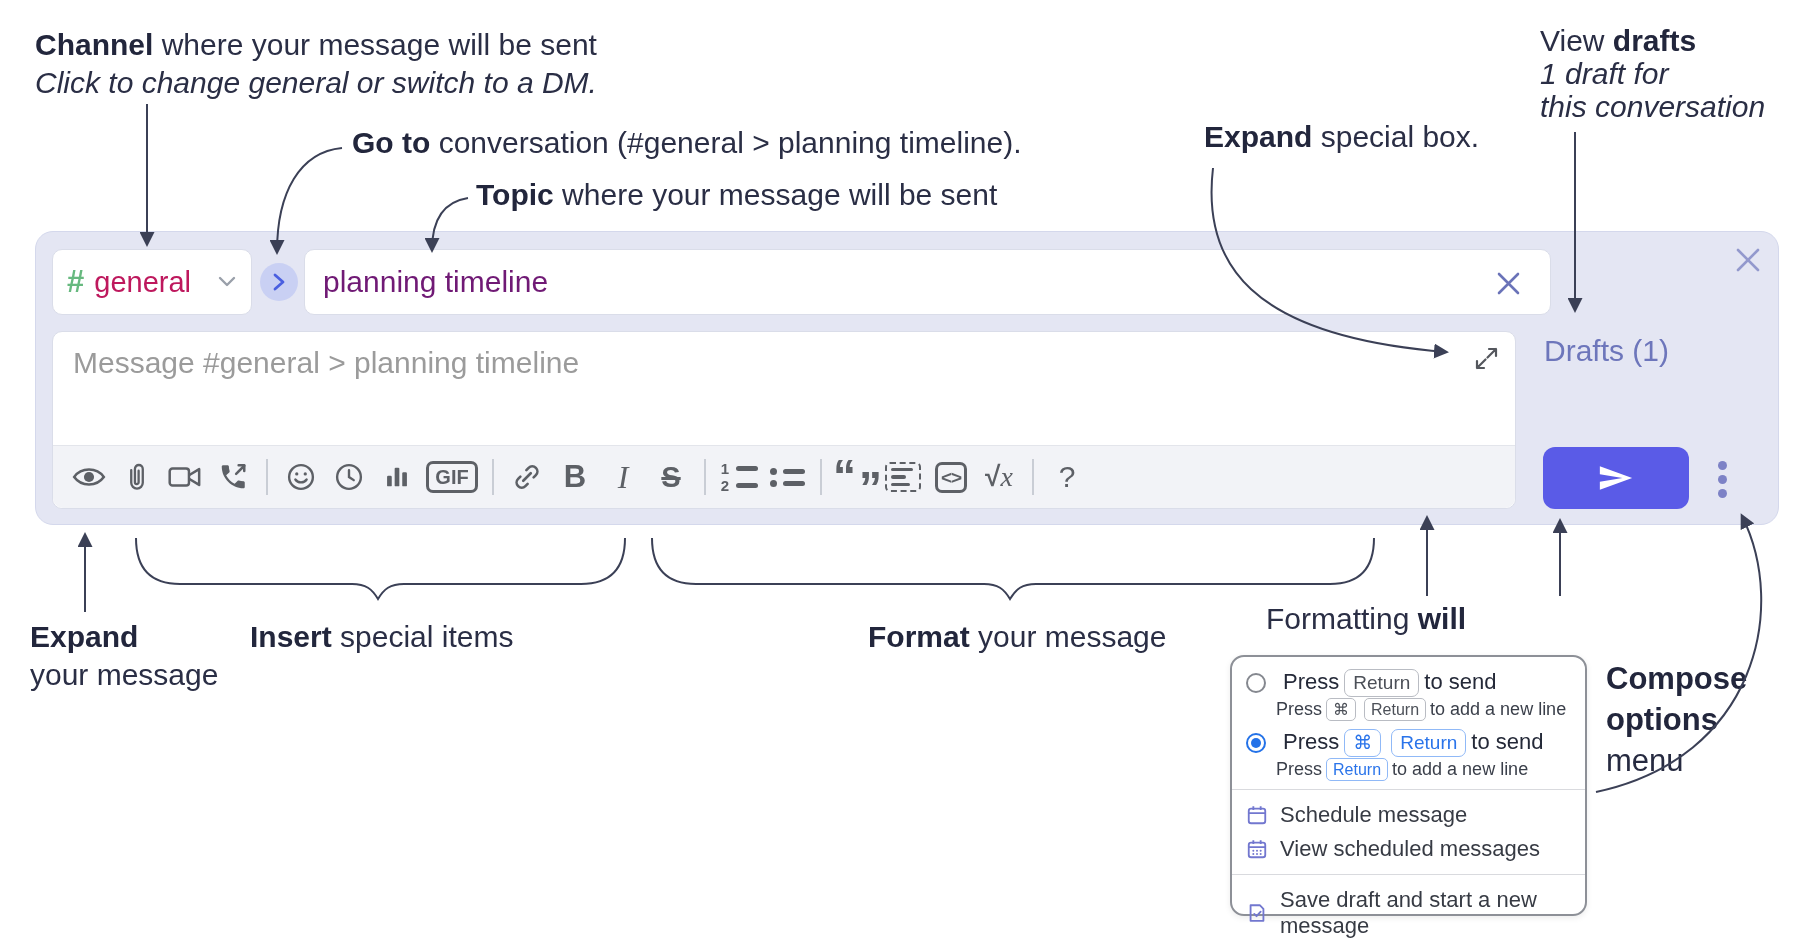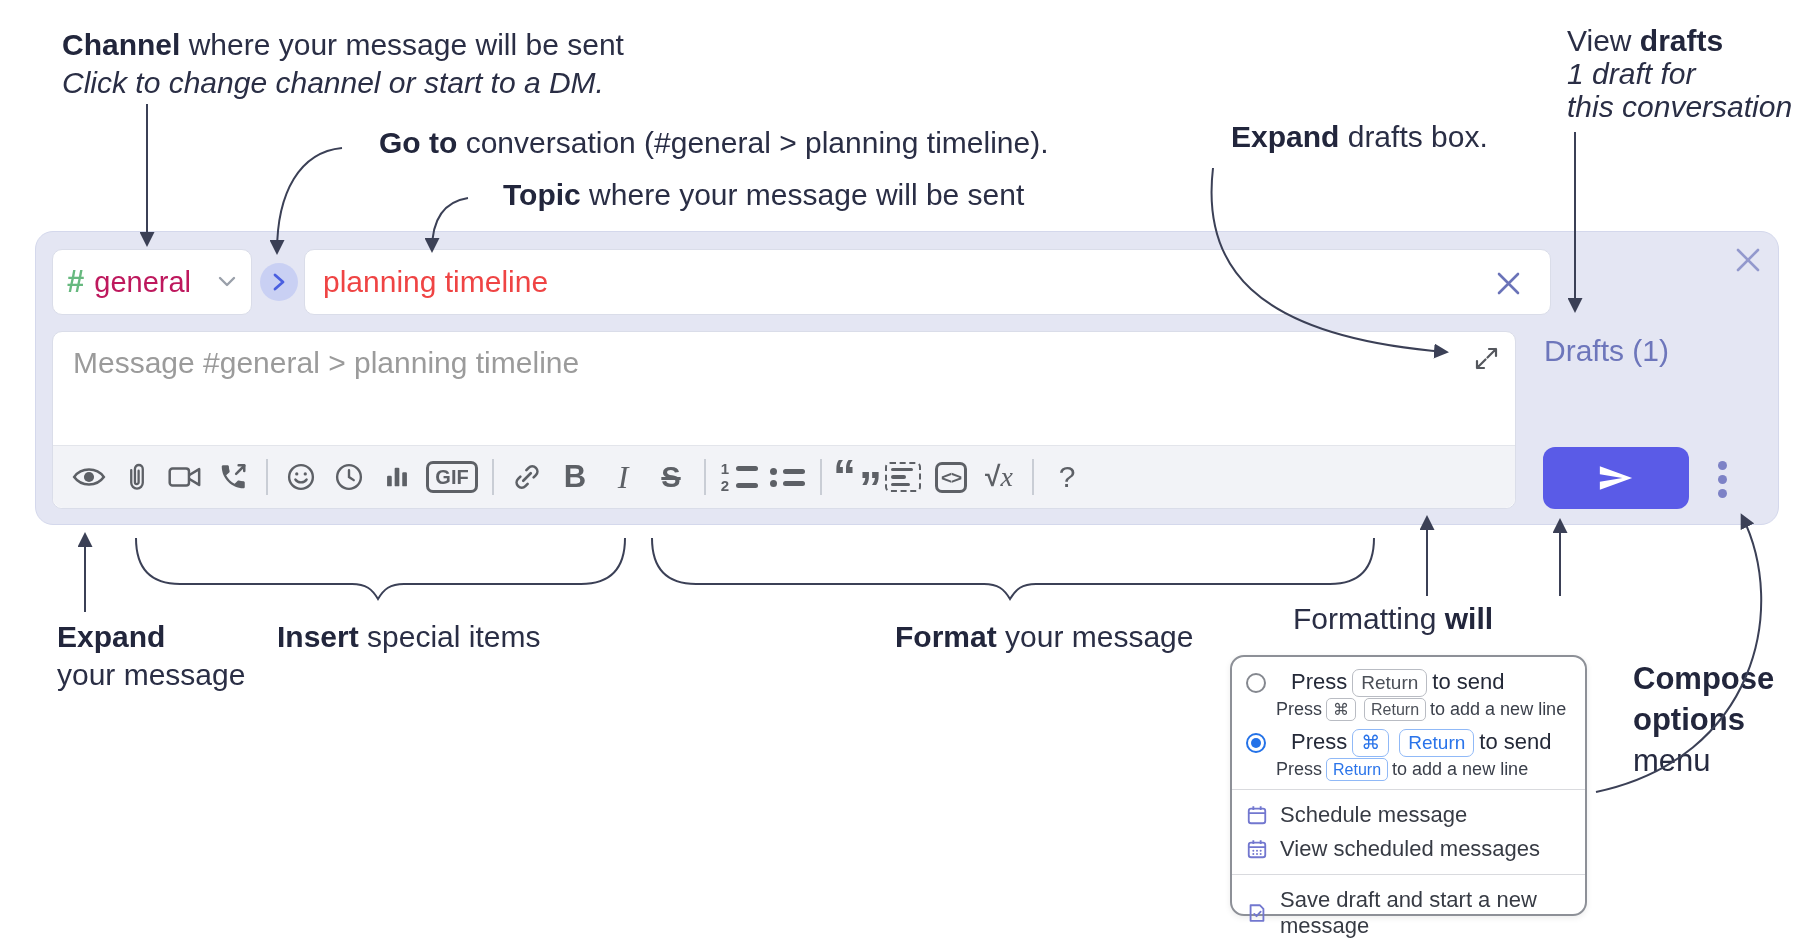--- a/index.html
+++ b/index.html
@@ -2,37 +2,37 @@
 <html><head>
 <meta charset="utf-8">
 <style>
   * { margin:0; padding:0; box-sizing:border-box; }
   html,body { background:#fff; }
   #canvas {
     position:relative; width:1814px; height:944px; background:#ffffff;
     font-family:"Liberation Sans", sans-serif; color:#2a2e45; overflow:hidden;
   }
   
-  .ann { position:absolute; font-size:30px; line-height:38px; color:#2a2e45;margin-left:27px; }
+  .ann { position:absolute; font-size:30px; line-height:38px; color:#2a2e45; }
   .ann b { color:#22263c; }
   .ann .it { font-style:italic; }
   #ann-drafts { line-height:33px; }
   #ann-compose-options { font-size:31px; line-height:41px; color:#262a40; }
   
   #compose {
     position:absolute; left:35px; top:231px; width:1744px; height:294px;
     background:#e4e6f3; border:1px solid #d4d8ec; border-radius:18px;
   }
   .white-box { background:#fff; border:1px solid #dadde9; border-radius:10px; position:absolute; }
   #channel-select { left:16px; top:17px; width:200px; height:66px; display:flex; align-items:center; padding:0 14px; cursor:pointer; }
   #channel-select .hash { font-size:31px; font-weight:bold; color:#67b97f; }
   #channel-select .chname { font-size:29px; color:#be185d; margin:0 12px 0 10px; flex:1; }
   #goto-btn { position:absolute; left:224px; top:31px; width:38px; height:38px; border-radius:50%; background:#c9d0f3; display:flex; align-items:center; justify-content:center; cursor:pointer; }
   #topic-box { left:268px; top:17px; width:1247px; height:66px; }
-  #topic-input { width:100%; height:100%; border:none; outline:none; background:transparent; font-family:"Liberation Sans",sans-serif; font-size:30px; color:#ef4444; padding:0 70px 0 18px; border-radius:10px; }
+  #topic-input { width:100%; height:100%; border:none; outline:none; background:transparent; font-family:"Liberation Sans",sans-serif; font-size:30px; color:#701a75; padding:0 70px 0 18px; border-radius:10px; }
   #topic-clear { position:absolute; right:28px; top:20px; cursor:pointer; }
   #compose-close { position:absolute; left:1694px; top:10px; width:36px; height:36px; cursor:pointer; display:flex; align-items:center; justify-content:center; }
   #message-area { left:16px; top:99px; width:1464px; height:178px; }
   #message-input { width:100%; height:113px; border:none; outline:none; resize:none; background:transparent; font-family:"Liberation Sans",sans-serif; font-size:30px; color:#be185d; padding:14px 60px 0 20px; }
   #message-input::placeholder { color:#9b9b9b; }
   #expand-btn { position:absolute; top:13px; right:15px; cursor:pointer; }
   
   #toolbar {
     position:absolute; left:0; right:0; bottom:0; height:63px; background:#f2f3f7;
     border-top:1px solid #e3e5eb; border-radius:0 0 10px 10px;
@@ -64,54 +64,54 @@
   #drafts-link { position:absolute; left:1508px; top:102px; font-size:30px; color:#6d76bb; cursor:pointer; }
   #send-btn { position:absolute; left:1507px; top:215px; width:146px; height:62px; background:#5a5be7; border:none; border-radius:12px; display:flex; align-items:center; justify-content:center; cursor:pointer; }
   #compose-options-btn { position:absolute; left:1672px; top:224px; width:28px; height:46px; display:flex; flex-direction:column; align-items:center; justify-content:center; gap:5px; cursor:pointer; }
   #compose-options-btn i { width:9px; height:9px; border-radius:50%; background:#7d82c6; }
   
   #options-menu {
     position:absolute; left:1230px; top:655px; width:357px; height:261px;
     background:#fff; border:2px solid #8d9097; border-radius:14px;
     padding:12px 12px 8px 14px; box-shadow:0 2px 6px rgba(0,0,0,.08);
   }
-  .opt-row { display:flex; align-items:center; gap:25px; font-size:22px; color:#242938; }
+  .opt-row { display:flex; align-items:center; gap:17px; font-size:22px; color:#242938; }
   .opt-sub { margin-left:30px; font-size:18px; color:#3a3f4a; margin-top:1px; margin-bottom:8px; display:flex; align-items:center; }
   .radio { width:20px; height:20px; min-width:20px; border:2px solid #85888f; border-radius:50%; cursor:pointer; position:relative; }
   .radio.sel { border-color:#2472e8; }
   .radio.sel::after { content:""; position:absolute; inset:3px; background:#2472e8; border-radius:50%; }
   kbd { display:inline-block; font-family:"Liberation Sans",sans-serif; padding:0 8px; border:1.5px solid #b9bcc3; border-radius:7px; font-size:19px; color:#4c5058; line-height:26px; margin:0 5px; background:#fff; white-space:nowrap; }
   .opt-sub kbd { font-size:16px; line-height:21px; padding:0 6px; border-radius:5px; margin:0 4px; }
   kbd.blue { color:#2a74ea; border-color:#90b9f7; }
   .menu-div { border-top:1px solid #d9dade; margin:8px -12px 8px -14px; }
   .menu-item { display:flex; align-items:center; gap:12px; font-size:22px; color:#373b44; padding:4px 0; cursor:pointer; }
   .menu-item svg { flex:none; }
   
   #overlay { position:absolute; left:0; top:0; width:1814px; height:944px; pointer-events:none; }
 </style>
 </head>
 <body>
 
 <div id="canvas">
 
   <div class="ann" id="ann-channel" style="left:35px; top:26px;">
     <div><b>Channel</b><span> where your message will be sent</span></div>
-    <div class="it">Click to change channel or start to a DM.</div>
+    <div class="it">Click to change general or switch to a DM.</div>
   </div>
 
   <div class="ann" id="ann-goto" style="left:352px; top:124px;">
     <b>Go to</b><span> conversation (#general &gt; planning timeline).</span>
   </div>
 
   <div class="ann" id="ann-topic" style="left:476px; top:176px;">
     <b>Topic</b><span> where your message will be sent</span>
   </div>
 
   <div class="ann" id="ann-expand" style="left:1204px; top:118px;">
-    <b>Expand</b><span> drafts box.</span>
+    <b>Expand</b><span> special box.</span>
   </div>
 
   <div class="ann" id="ann-drafts" style="left:1540px; top:24px;">
     <div><span>View </span><b>drafts</b></div>
     <div class="it">1 draft for</div>
     <div class="it">this conversation</div>
   </div>
 
   <div id="compose">
 

